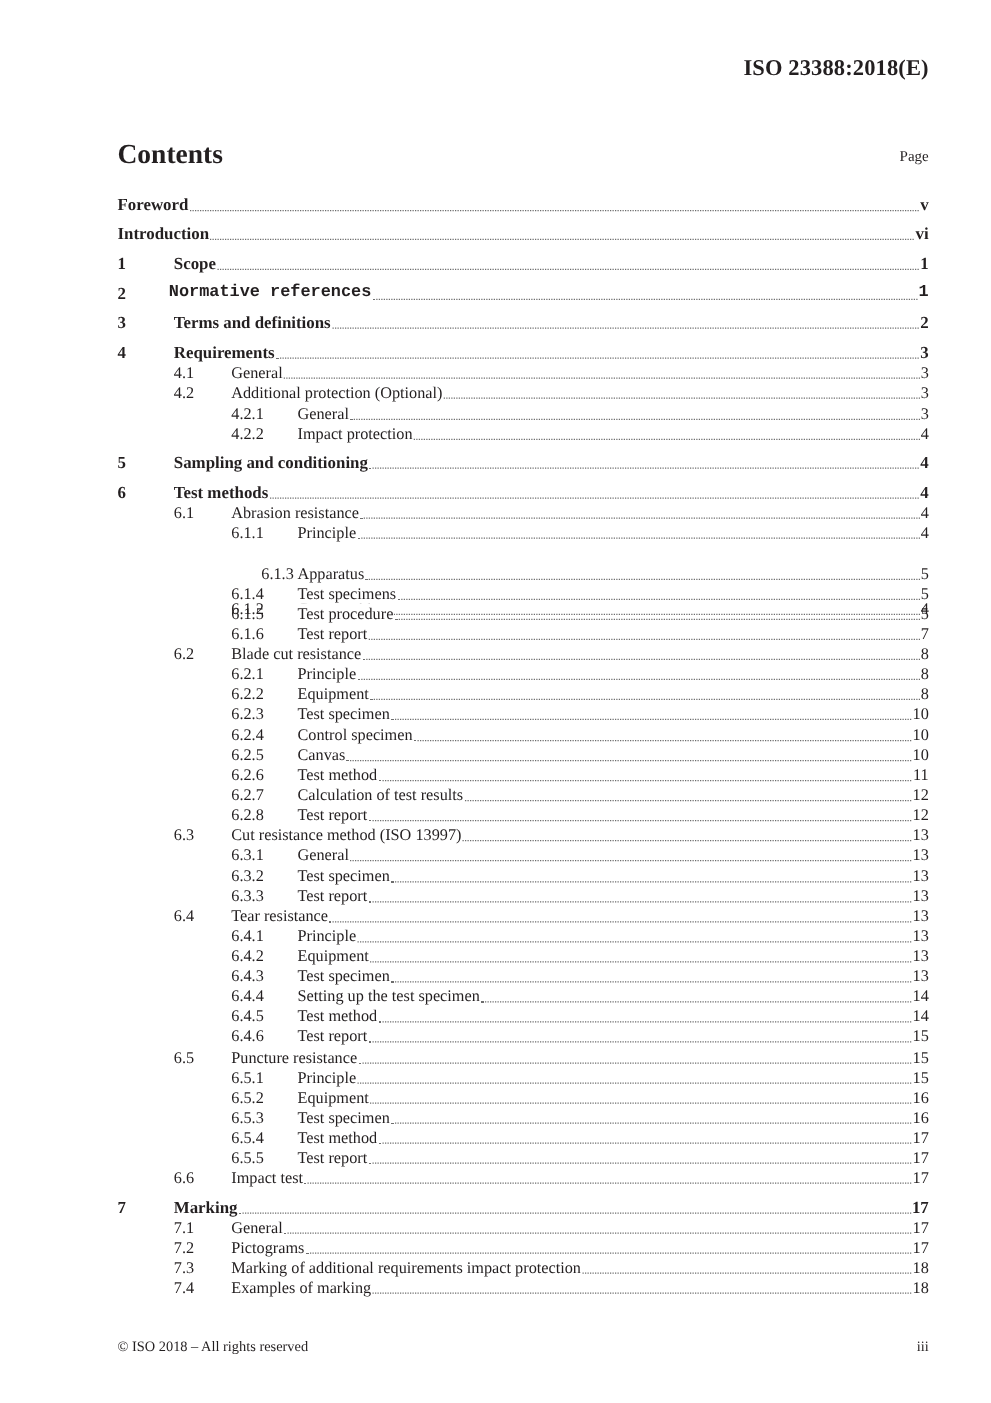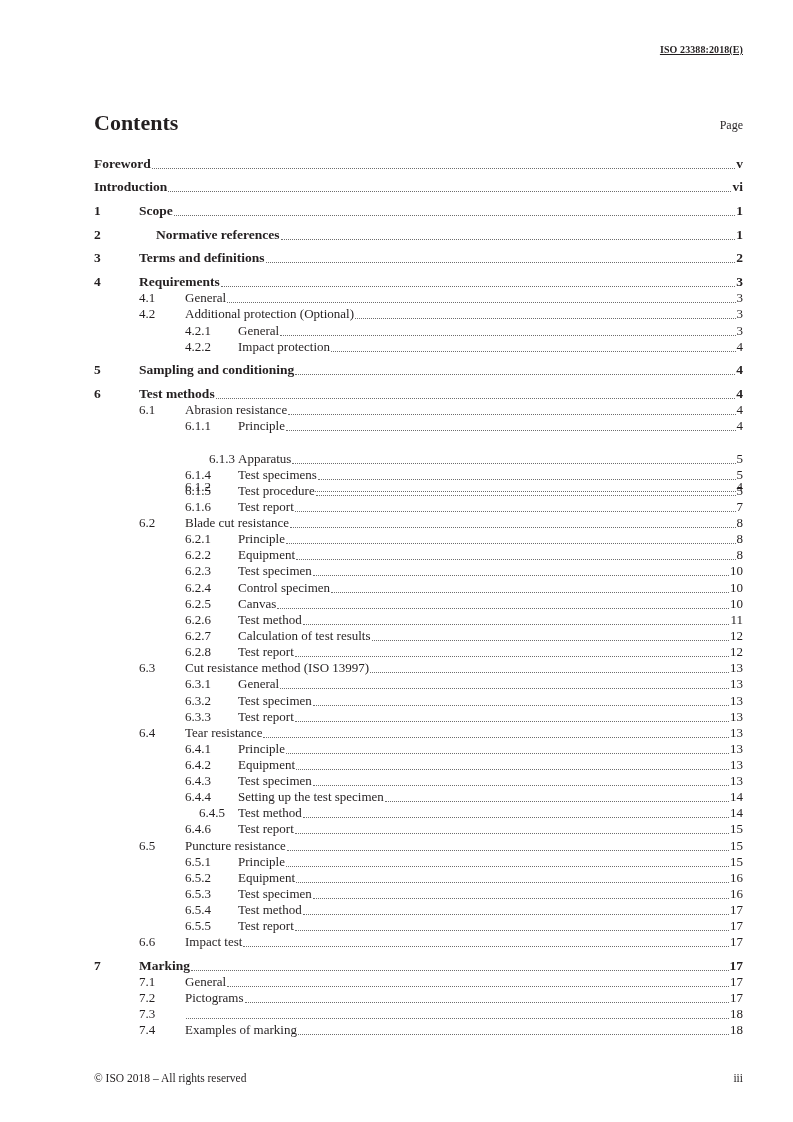--- a/index.html
+++ b/index.html
@@ -1,19 +1,19 @@
 <!DOCTYPE html>
 <html><head>
 <meta charset="utf-8">
 <style>
   html, body { margin:0; padding:0; background:#ffffff; }
   body { width:793px; height:1122px; position:relative; overflow:hidden;
          font-family:"DejaVu Serif","Liberation Serif",serif; color:#231f20; }
-  .header-id { position:absolute; top:44px; right:50px; font-weight:bold; font-size:10px;
-               font-family:"Liberation Serif","DejaVu Serif",serif; letter-spacing:0.1px;text-decoration:underline; }
+  .header-id { position:absolute; top:44px; right:50px; font-weight:bold; font-size:18px;
+               font-family:"Liberation Serif","DejaVu Serif",serif; letter-spacing:0.1px; }
   .contents-title { position:absolute; left:94px; top:110px; font-size:22px; font-weight:bold;
                     font-family:"Liberation Serif","DejaVu Serif",serif; }
   .page-label { position:absolute; right:50px; top:118px; font-size:12px;
                 font-family:"Liberation Serif","DejaVu Serif",serif; }
   .toc { position:absolute; left:0; top:0; width:793px; }
   .row { position:absolute; left:94px; width:649px; height:16px; display:flex; align-items:flex-end;
          font-size:13px; line-height:16px; font-family:"Liberation Serif","DejaVu Serif",serif; }
   .row.l1 { font-weight:bold; font-size:13.5px; }
   .num { position:absolute; bottom:0; white-space:nowrap; }
   .title-wrap { position:absolute; bottom:0; right:0; display:flex; align-items:flex-end; }
@@ -50,21 +50,21 @@
     <div class="row l1" style="top: 203px;">
       <span class="num" style="left: 0px;">1</span>
       <div class="title-wrap" style="left: 45px;">
         <span class="title">Scope</span>
         <span class="leader"></span>
         <span class="pg">1</span>
       </div>
     </div>
     <div class="row l1" style="top: 227px;">
       <span class="num" style="left: 0px;">2</span>
-      <div class="title-wrap" style="left: 62px;">
+      <div class="title-wrap" style="left: 41px; font-family: Liberation Mono, monospace;">
         <span class="title">Normative references</span>
         <span class="leader"></span>
         <span class="pg">1</span>
       </div>
     </div>
     <div class="row l1" style="top: 250px;">
       <span class="num" style="left: 0px;">3</span>
       <div class="title-wrap" style="left: 45px;">
         <span class="title">Terms and definitions</span>
         <span class="leader"></span>
@@ -321,21 +321,21 @@
     </div>
     <div class="row" style="top: 789px;">
       <span class="num" style="left: 91px;">6.4.4</span>
       <div class="title-wrap" style="left: 144px;">
         <span class="title">Setting up the test specimen</span>
         <span class="leader"></span>
         <span class="pg">14</span>
       </div>
     </div>
     <div class="row" style="top: 805px;">
-      <span class="num" style="left: 105px;">6.4.5</span>
+      <span class="num" style="left: 91px;">6.4.5</span>
       <div class="title-wrap" style="left: 144px;">
         <span class="title">Test method</span>
         <span class="leader"></span>
         <span class="pg">14</span>
       </div>
     </div>
     <div class="row" style="top: 821px;">
       <span class="num" style="left: 91px;">6.4.6</span>
       <div class="title-wrap" style="left: 144px;">
         <span class="title">Test report</span>
@@ -419,20 +419,21 @@
       <span class="num" style="left: 45px;">7.2</span>
       <div class="title-wrap" style="left: 91px;">
         <span class="title">Pictograms</span>
         <span class="leader"></span>
         <span class="pg">17</span>
       </div>
     </div>
     <div class="row" style="top: 1006px;">
       <span class="num" style="left: 45px;">7.3</span>
       <div class="title-wrap" style="left: 91px;">
+        <span class="title">Marking of additional requirements impact protection</span>
         <span class="leader"></span>
         <span class="pg">18</span>
       </div>
     </div>
     <div class="row" style="top: 1022px;">
       <span class="num" style="left: 45px;">7.4</span>
       <div class="title-wrap" style="left: 91px;">
         <span class="title">Examples of marking</span>
         <span class="leader"></span>
         <span class="pg">18</span>

